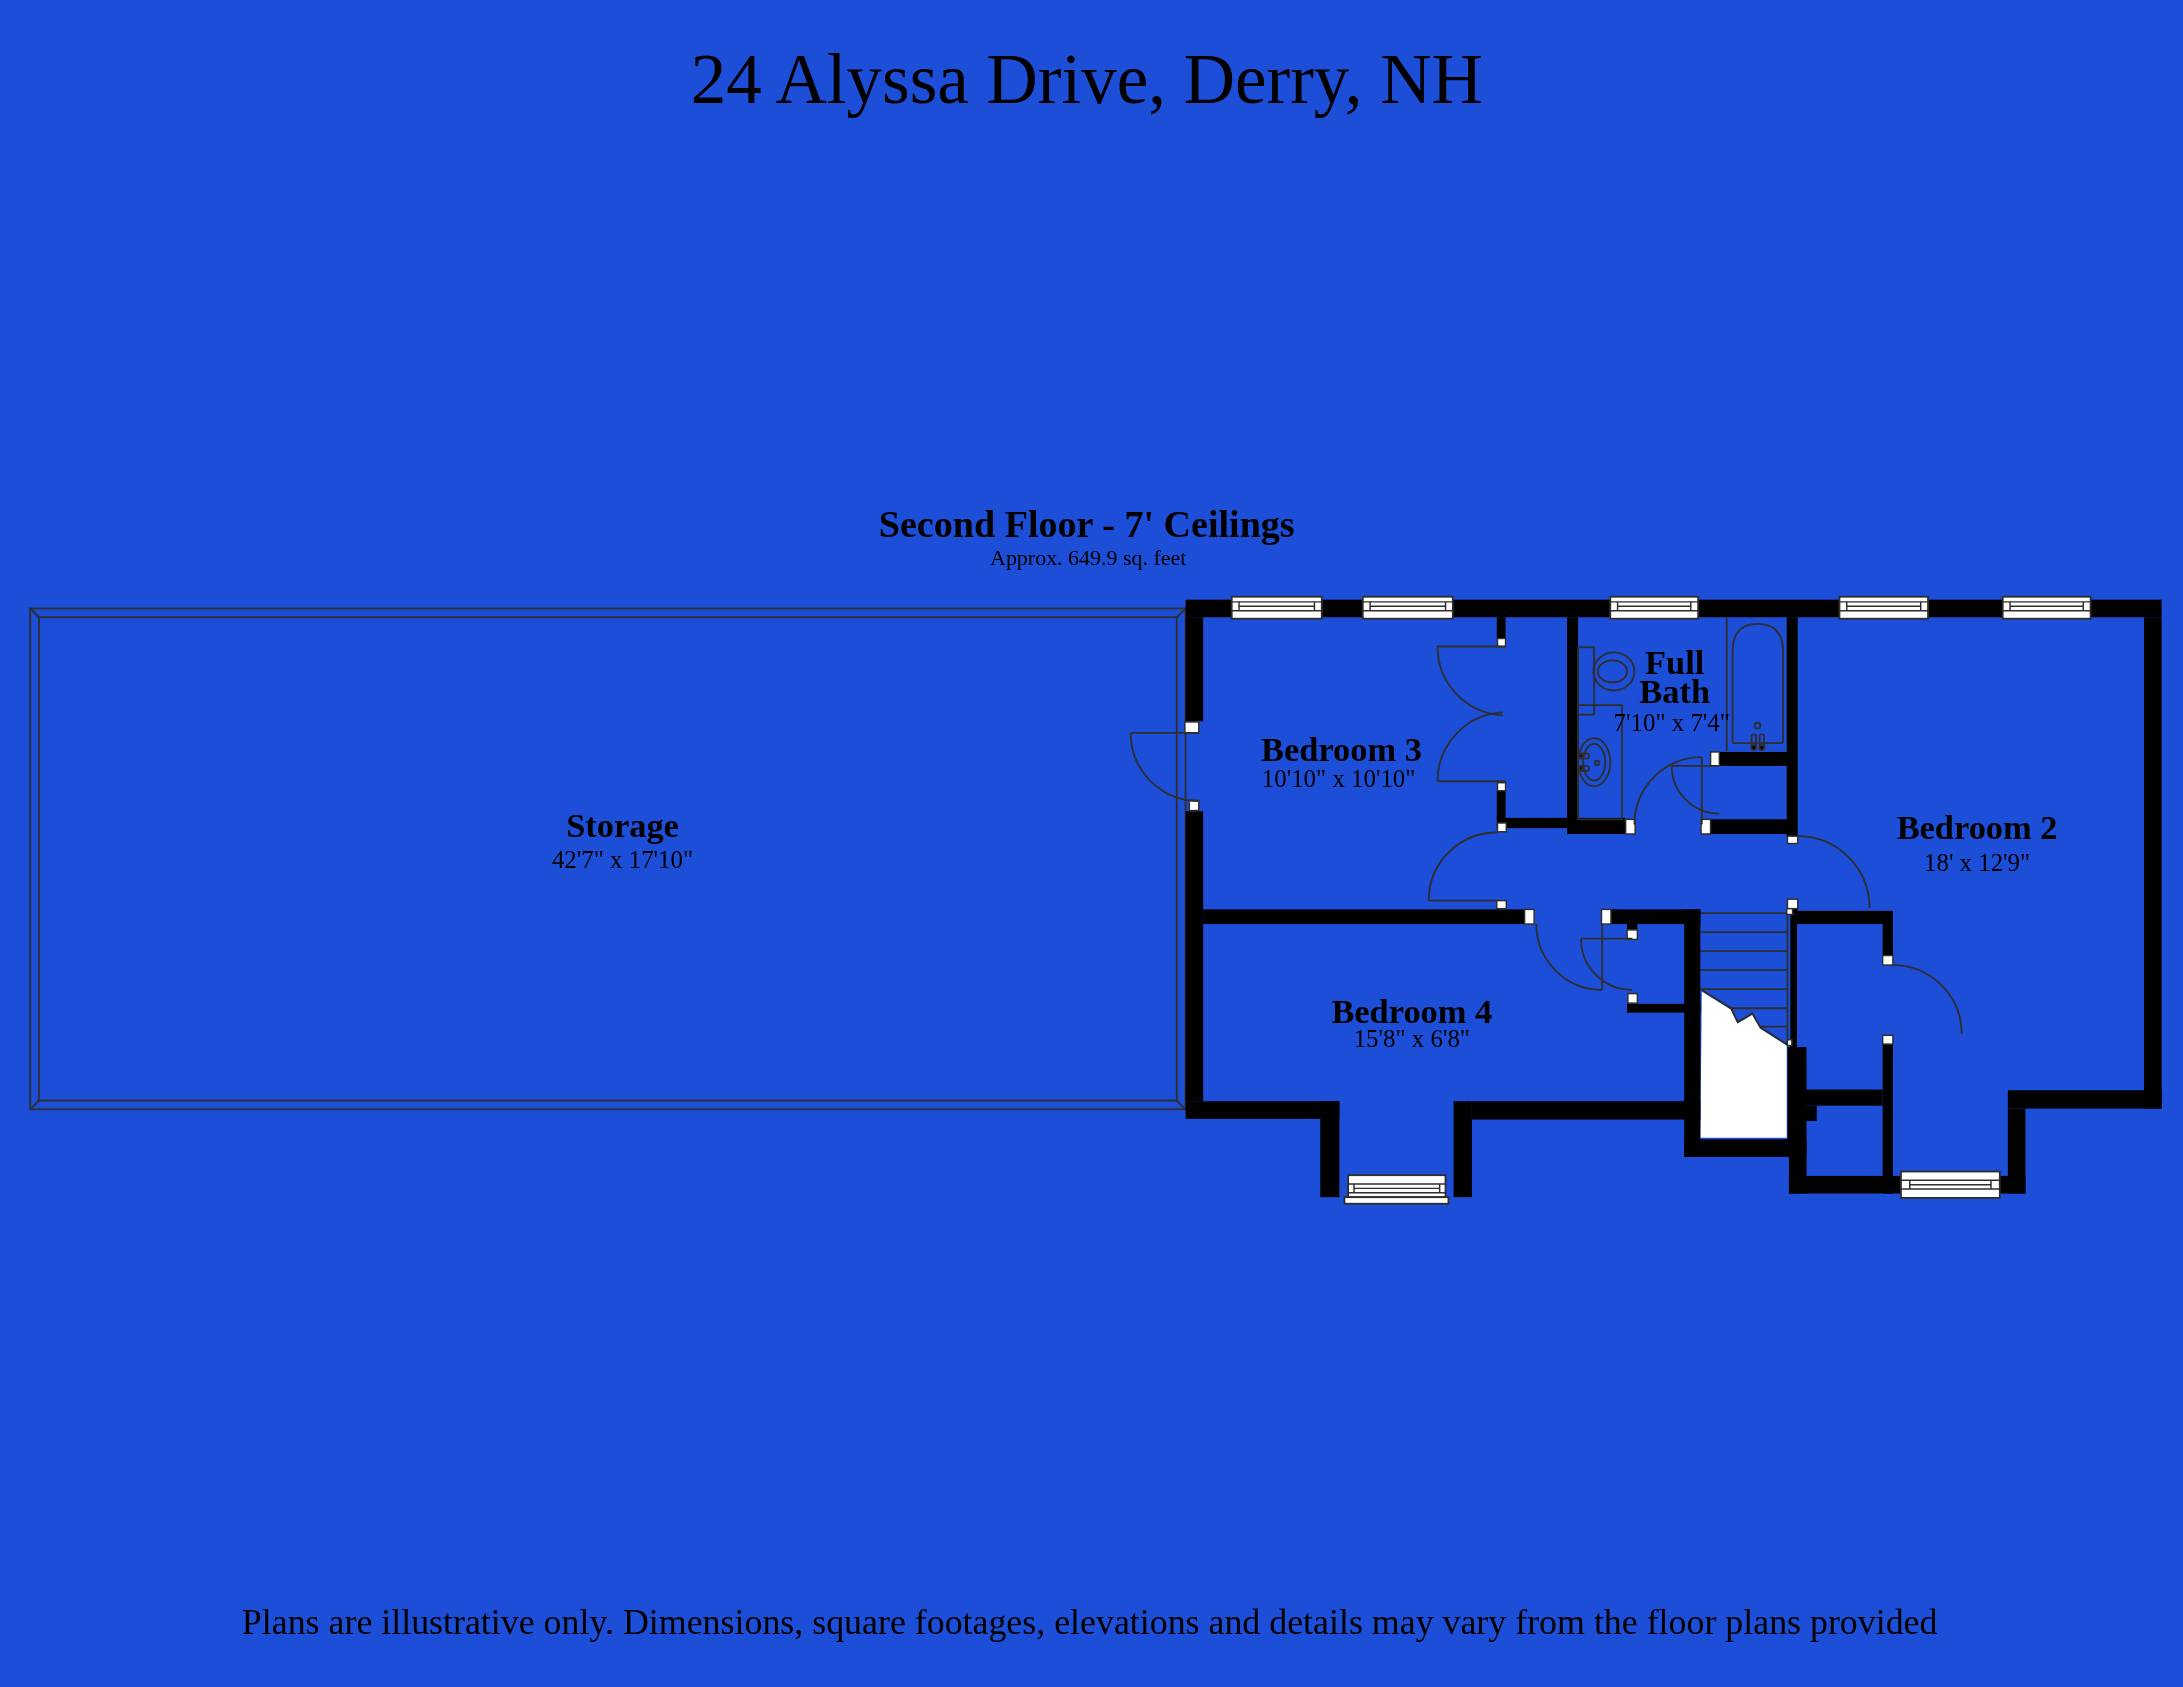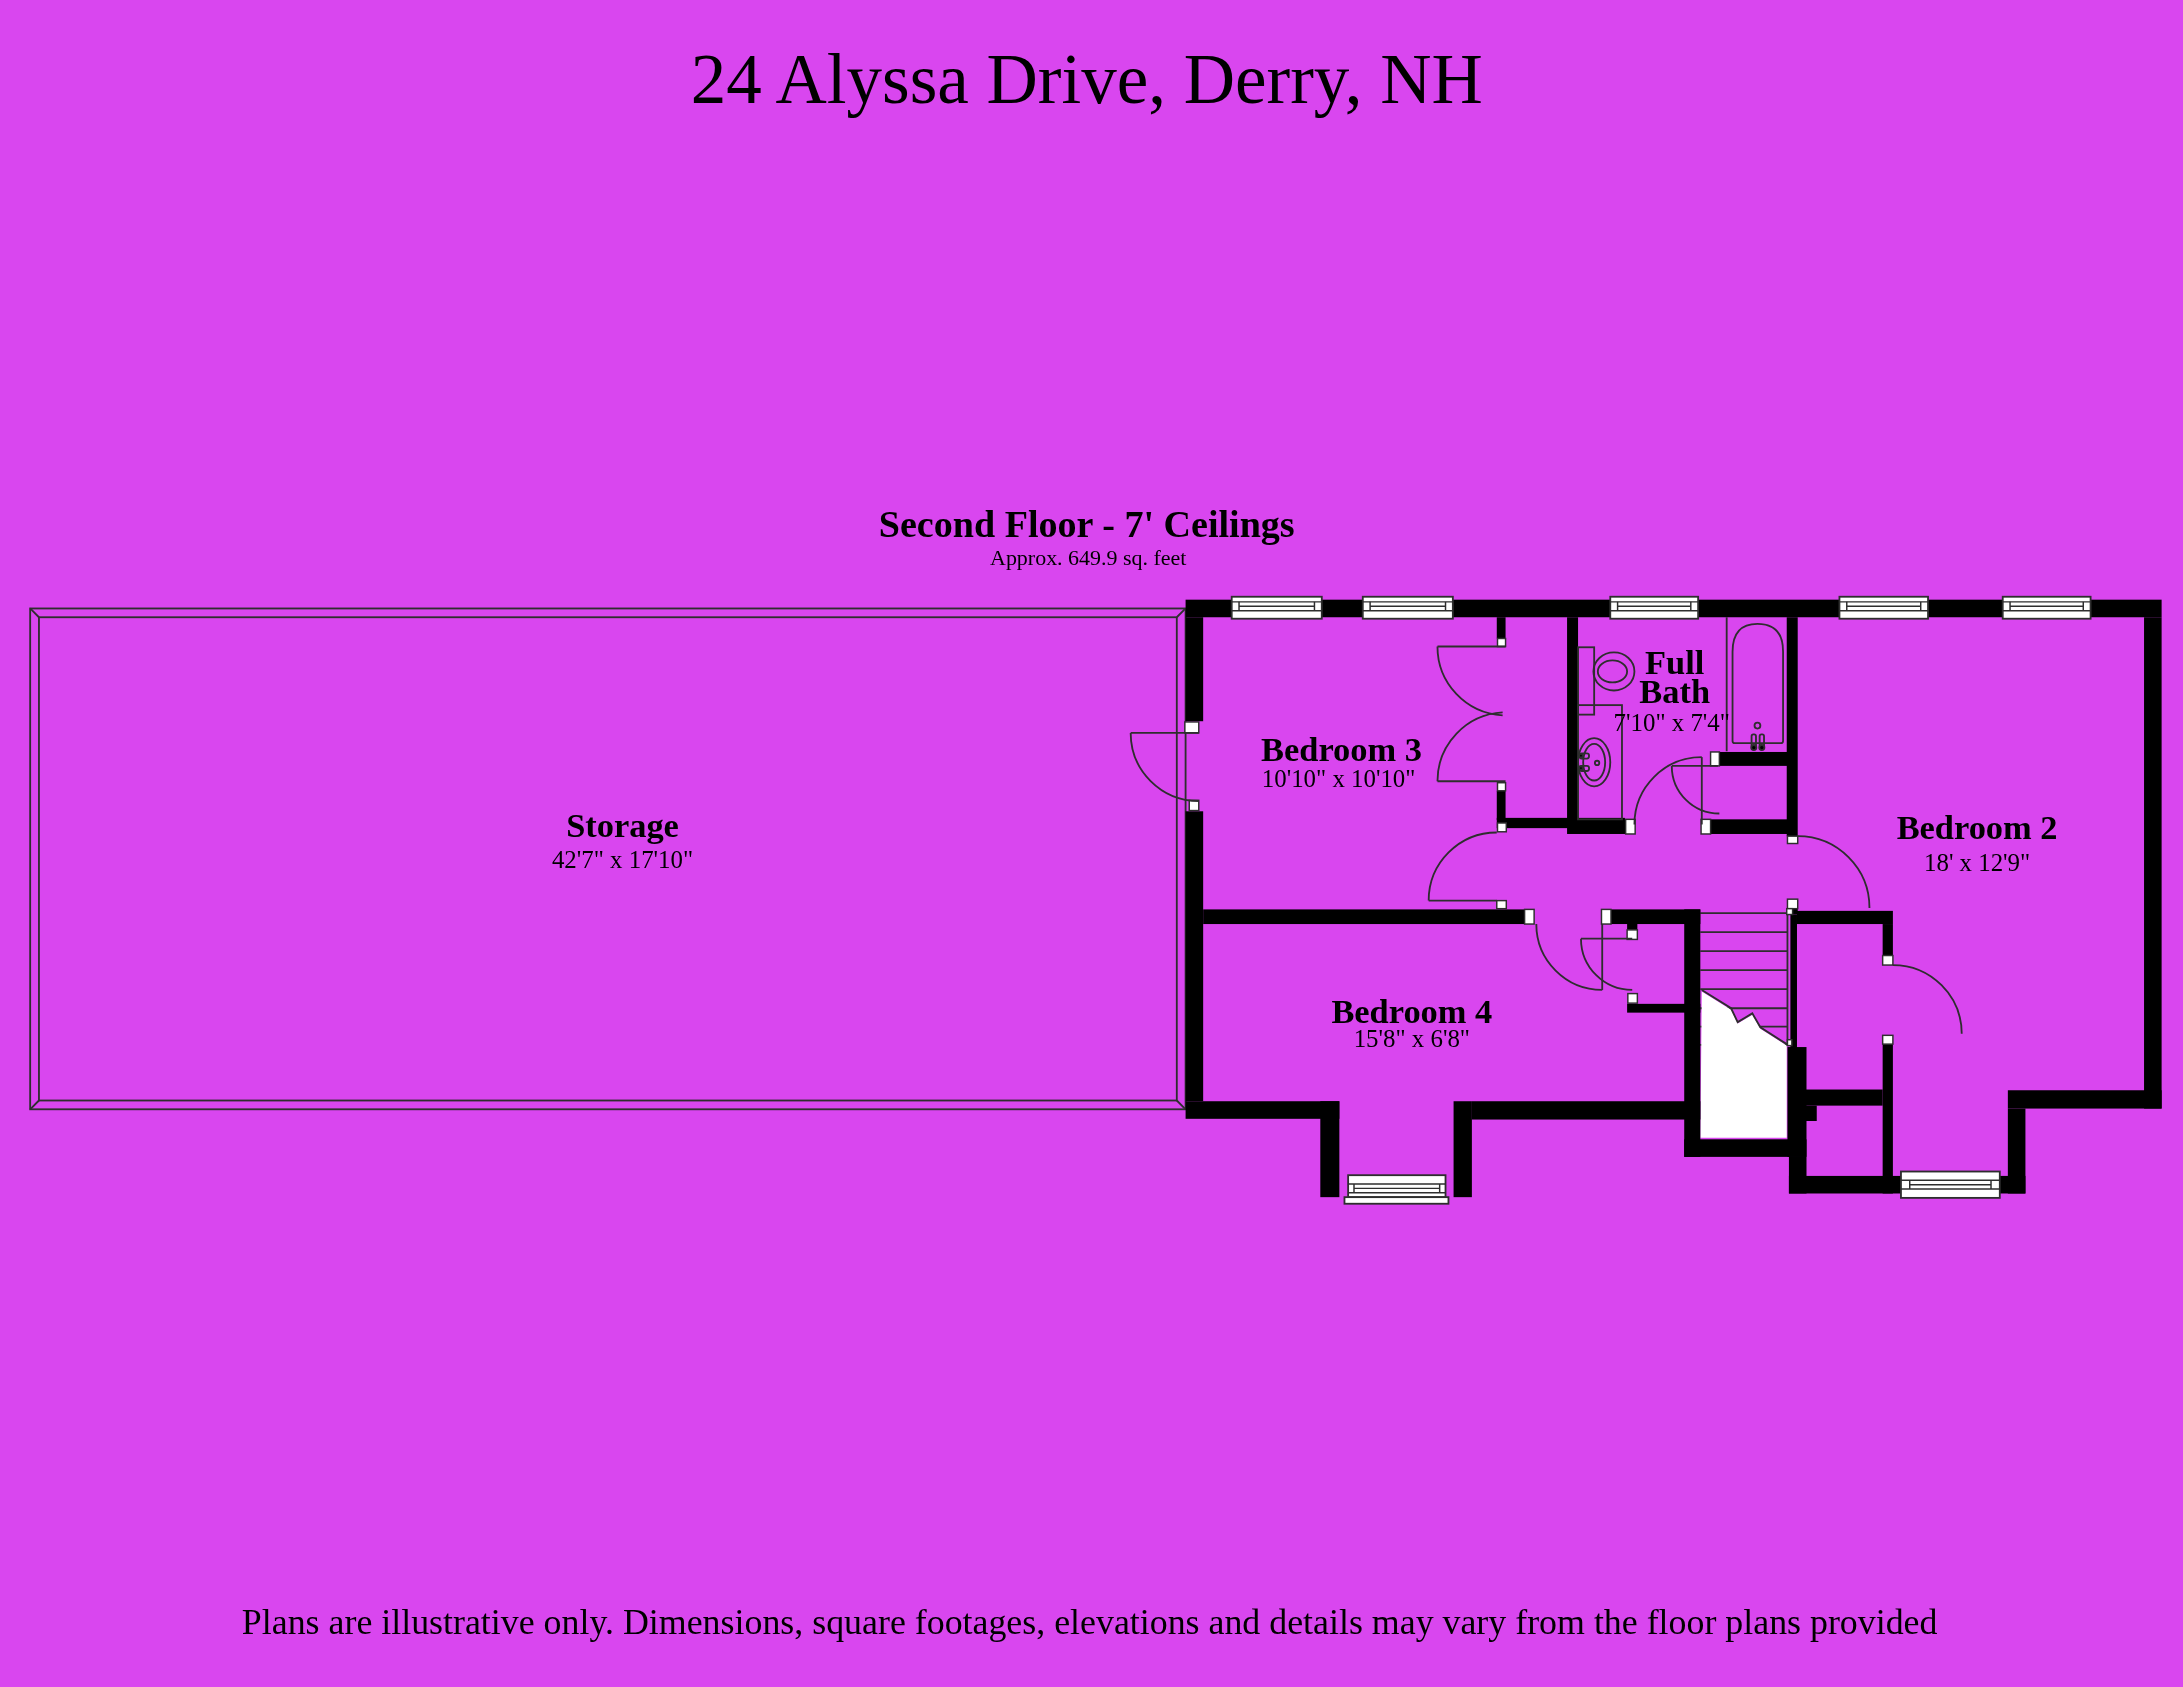--- a/index.html
+++ b/index.html
@@ -1,16 +1,16 @@
 <!DOCTYPE html>
 <html style="font-size:11.7px"><head>
 <meta charset="utf-8">
 <style>
 html,body{margin:0;padding:0;background:#fff;}
-.page{position:relative;width:2183px;height:1687px;background:#d946ef;overflow:hidden;}
+.page{position:relative;width:2183px;height:1687px;background:#1d4ed8;overflow:hidden;}
 svg{position:absolute;left:0;top:0;}
 text{font-family:"Liberation Serif",serif;fill:#000;}
 .lbl{font-weight:bold;font-size:47px;}
 .sub{font-size:34px;}
 </style>
 </head>
 <body>
 <div class="page">
 <svg width="2183" height="1687" viewBox="0 0 2981 2304">
 

